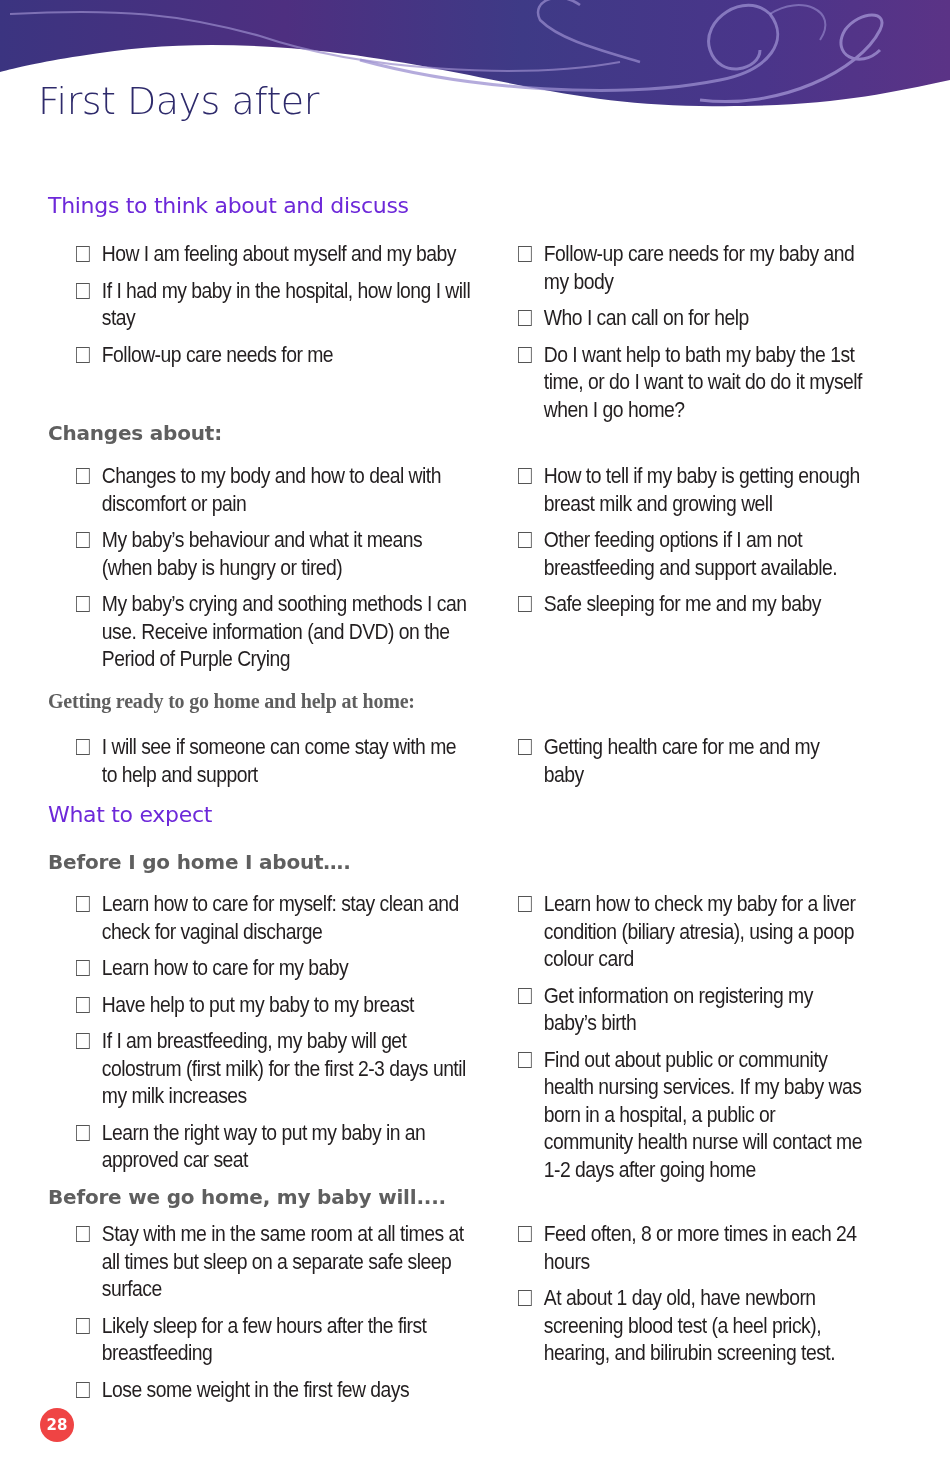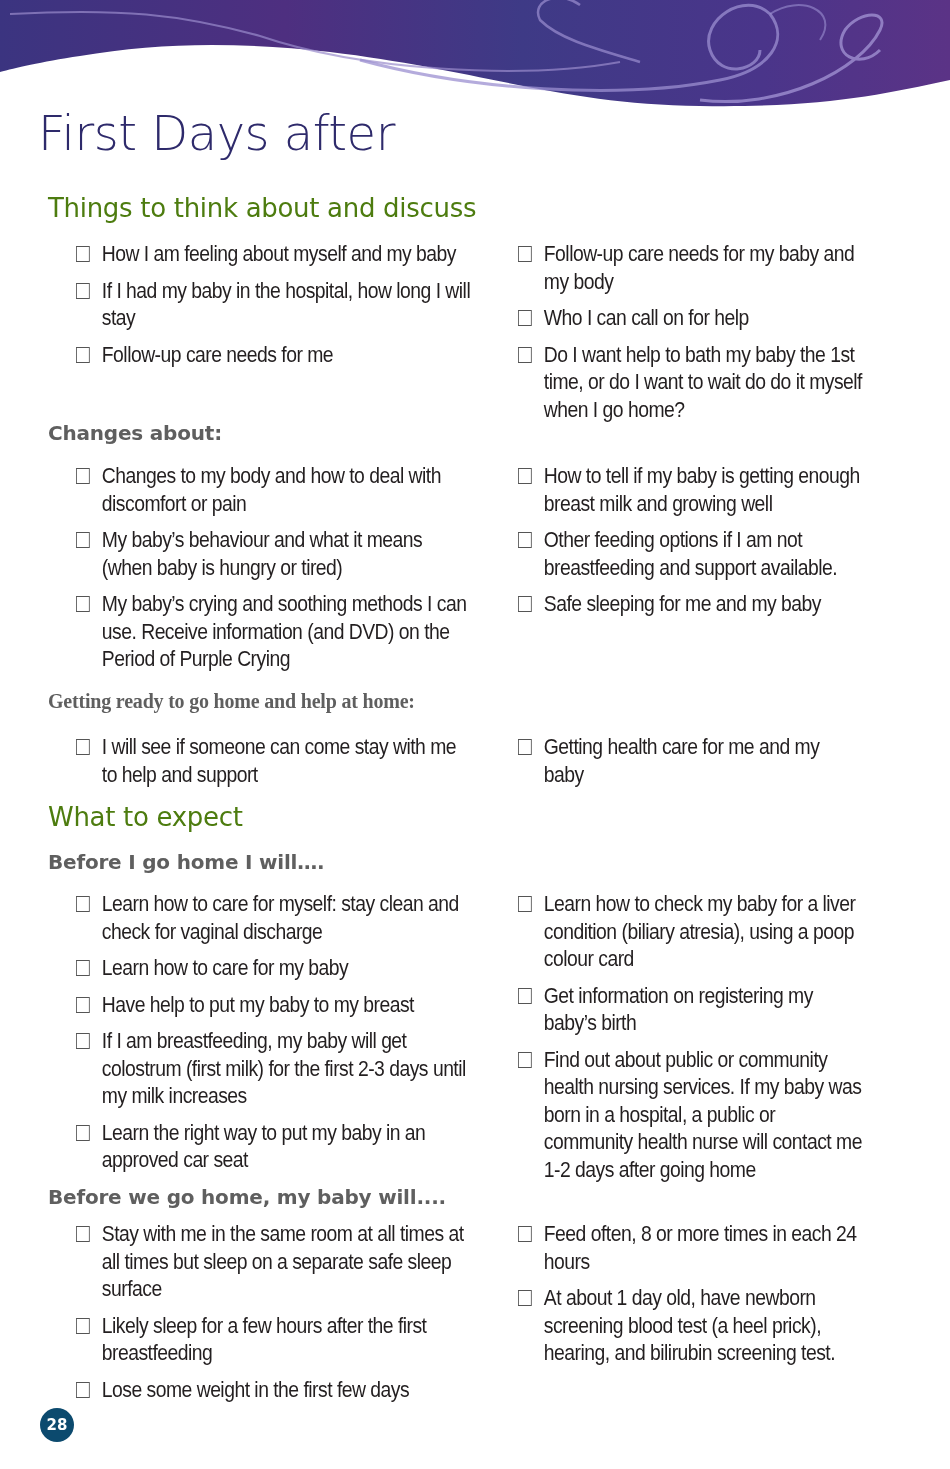--- a/index.html
+++ b/index.html
@@ -4,28 +4,28 @@
   <style>
     * { box-sizing: border-box; margin: 0; padding: 0; }
     html, body { width: 950px; height: 1469px; background: #ffffff; overflow: hidden; }
     body { position: relative; font-family: "Liberation Sans", sans-serif; color: #231f20; }
 
     .header-banner { position: absolute; left: 0; top: 0; width: 950px; height: 120px; }
 
     .page-title {
       position: absolute; left: 38px; top: 80px;
       font-family: "DejaVu Sans", sans-serif; font-weight: 300;
-      color: #2e2a6b; font-size: 48px; line-height: 42px; letter-spacing: -0.5px; margin-top: 32px;
+      color: #2e2a6b; font-size: 38px; line-height: 42px; letter-spacing: -0.5px;
     }
     .page-title .line2 { display: block; padding-left: 42px; }
 
     .section-heading {
       position: absolute; left: 48px;
-      font-family: "DejaVu Sans", sans-serif; color: #4d7c0f;
-      font-size: 26px; font-weight: normal; letter-spacing: -0.3px;
+      font-family: "DejaVu Sans", sans-serif; color: #6d28d9;
+      font-size: 22px; font-weight: normal; letter-spacing: -0.3px;
     }
     .sub-heading {
       position: absolute; left: 48px;
       font-family: "DejaVu Sans", sans-serif; font-weight: bold;
       color: #5f5f5f; font-size: 20px; letter-spacing: -0.2px;
     }
 
     .col { position: absolute; width: 400px; }
     .col.left { left: 76px; }
     .col.right { left: 518px; width: 400px; }
@@ -33,21 +33,21 @@
     .item { position: relative; padding-left: 30px; font-size: 21.5px; line-height: 27.5px; color: #231f20; margin-bottom: 9px; letter-spacing: -0.6px; font-family: "Liberation Sans Narrow", "Liberation Sans", sans-serif; }
     .item .box {
       position: absolute; left: 0; top: 6px; width: 16px; height: 16px;
       border: 1.5px solid #555; background: #fff; cursor: pointer;
     }
     .cond { transform: scaleX(0.86); transform-origin: left top; width: 465px; }
     .cond .item { font-size: 22.5px; }
 
     .page-number {
       position: absolute; left: 40px; top: 1408px; width: 34px; height: 34px;
-      border-radius: 50%; background: #0c4a6e; color: #fff;
+      border-radius: 50%; background: #ef4444; color: #fff;
       font-family: "DejaVu Sans", sans-serif; font-weight: bold; font-size: 15px;
       display: flex; align-items: center; justify-content: center;
     }
   </style>
 </head>
 <body>
 
 <svg class="header-banner" viewBox="0 0 950 120" preserveAspectRatio="none">
   <defs>
     <linearGradient id="bg" x1="0" y1="0" x2="1" y2="0">
@@ -101,21 +101,21 @@
 <h3 class="sub-heading" style="top:690px;font-family:Liberation Serif, serif;">Getting ready to go home and help at home:</h3>
 
 <div class="col left cond" style="top:733px;">
   <div class="item"><span class="box"></span><span>I will see if someone can come stay with me to help and support</span></div>
 </div>
 <div class="col right cond" style="top:733px;">
   <div class="item"><span class="box"></span><span>Getting health care for me and my baby</span></div>
 </div>
 
 <h2 class="section-heading" style="top:802px;">What to expect</h2>
-<h3 class="sub-heading" style="top:850px;">Before I go home I will….</h3>
+<h3 class="sub-heading" style="top:850px;">Before I go home I about….</h3>
 
 <div class="col left cond" style="top:890px;">
   <div class="item"><span class="box"></span><span>Learn how to care for myself: stay clean and check for vaginal discharge</span></div>
   <div class="item"><span class="box"></span><span>Learn how to care for my baby</span></div>
   <div class="item"><span class="box"></span><span>Have help to put my baby to my breast</span></div>
   <div class="item"><span class="box"></span><span>If I am breastfeeding, my baby will get colostrum (first milk) for the first 2-3 days until my milk increases</span></div>
   <div class="item"><span class="box"></span><span>Learn the right way to put my baby in an approved car seat</span></div>
 </div>
 
 <div class="col right cond" style="top:890px;">

